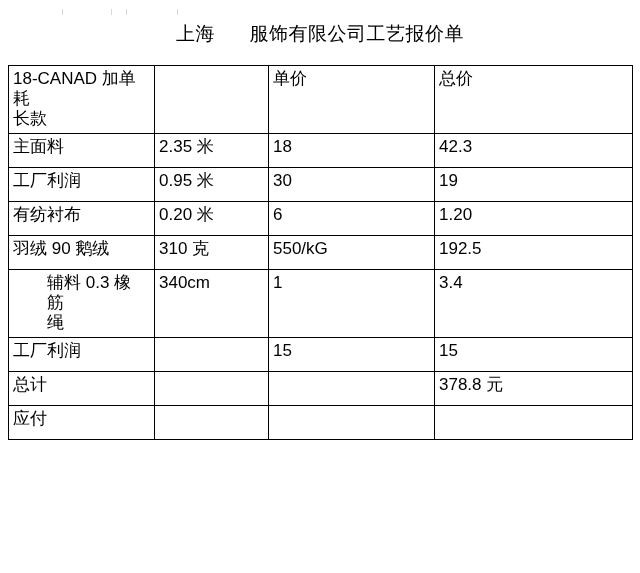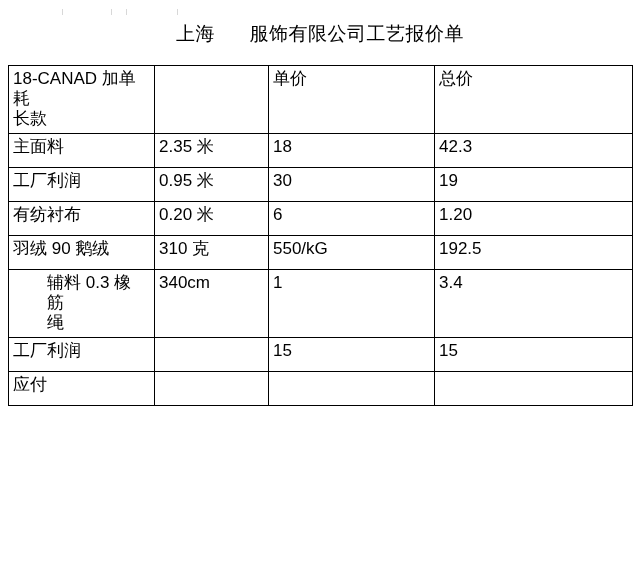--- a/index.html
+++ b/index.html
@@ -128,20 +128,26 @@
         <td>1</td>
         <td>3.4</td>
       </tr>
       <tr>
         <td>工厂利润</td>
         <td></td>
         <td>15</td>
         <td>15</td>
       </tr>
       <tr>
+        <td>总计</td>
+        <td></td>
+        <td></td>
+        <td>378.8 元</td>
+      </tr>
+      <tr>
         <td>应付</td>
         <td></td>
         <td></td>
         <td></td>
       </tr>
     </tbody>
   </table>
 
 </div>
 

